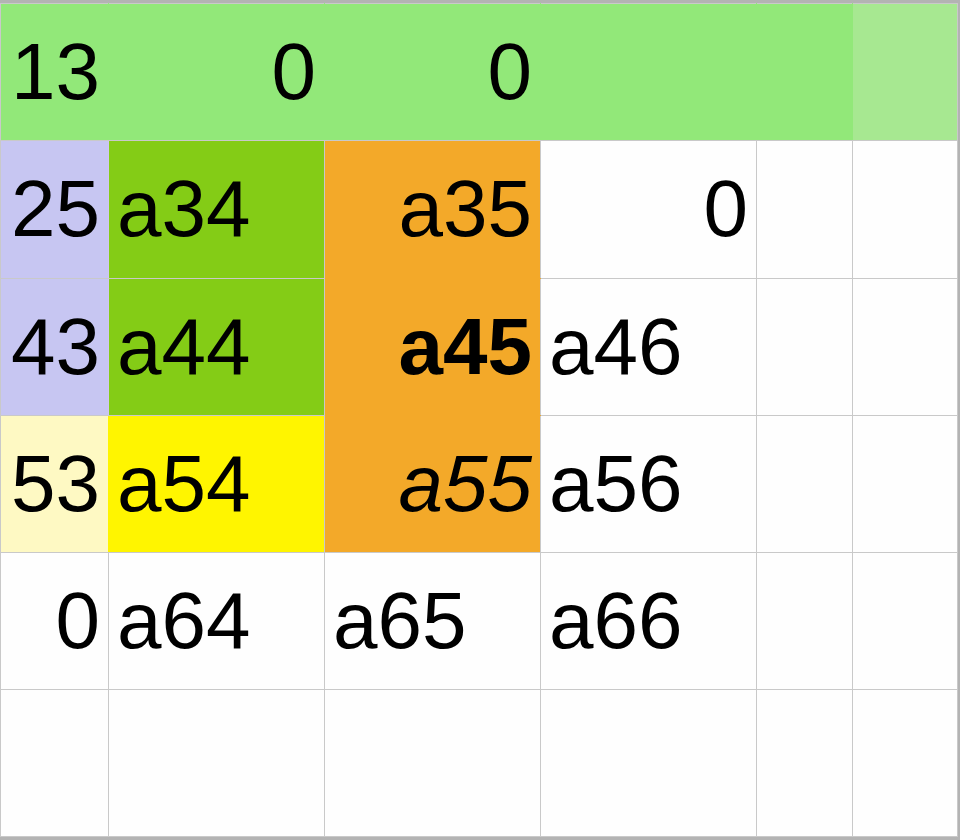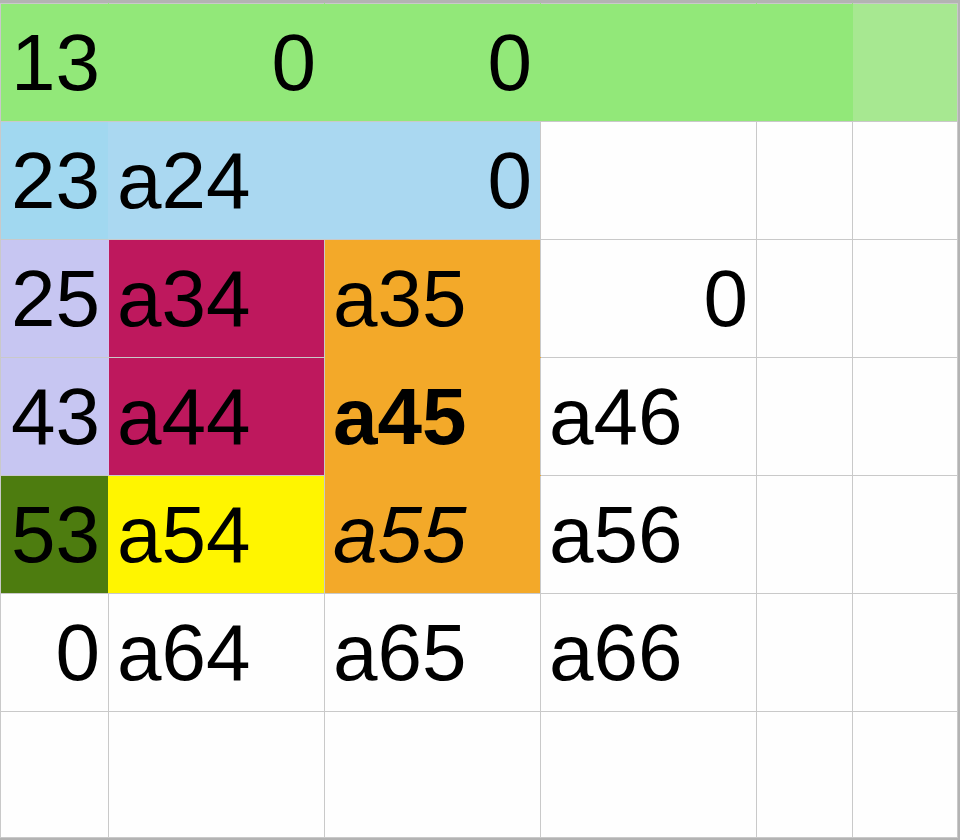--- a/index.html
+++ b/index.html
@@ -44,25 +44,25 @@
       overflow: hidden;
       white-space: nowrap;
       text-align: left;
     }
     td.right { text-align: right; }
     
     td.green       { background: #92e879; }
     td.green-dim   { background: #a7e891; }
     td.blue        { background: #aad8f1; }
     td.blue-left   { background: #a1d8f0; }
-    td.lav         { background: #be185d; }
+    td.lav         { background: #84cc16; }
     td.lav-left    { background: #c7c6f2; }
-    td.orange      { background: #f3a929; }
+    td.orange      { background: #f3a929; text-align: right; }
     td.yellow      { background: #fff500; }
-    td.yellow-left { background: #4d7c0f; }
+    td.yellow-left { background: #fef9c3; }
   </style>
 </head>
 <body>
 
 <div class="viewport">
   <table>
     <colgroup>
       <col class="c1">
         <col class="c2">
         <col class="c3">
@@ -74,28 +74,20 @@
     <tbody>
         <tr>
       <td class="green right" style="border-right-color:#92e879;">13</td>
       <td class="green right" style="border-left-color:#92e879;border-right-color:#92e879;">0</td>
       <td class="green right" style="border-left-color:#92e879;border-right-color:#92e879;">0</td>
       <td class="green" style="border-left-color:#92e879;border-right-color:#92e879;"></td>
       <td class="green" style="border-left-color:#92e879;border-right-color:#92e879;"></td>
       <td class="green-dim" style="border-left-color:#92e879;"></td>
     </tr>
 
-    <tr>
-      <td class="blue-left right" style="border-right-color:#aad8f1;">23</td>
-      <td class="blue" style="border-left-color:#aad8f1;border-right-color:#aad8f1;">a24</td>
-      <td class="blue right" style="border-left-color:#aad8f1;">0</td>
-      <td></td>
-      <td></td>
-      <td></td>
-    </tr>
 
     <tr>
       <td class="lav-left right" style="border-right-color:#d1c6f2;">25</td>
       <td class="lav" style="border-left-color:#d1c6f2;">a34</td>
       <td class="orange" style="border-bottom-color:#f3a929;">a35</td>
       <td class="right">0</td>
       <td></td>
       <td></td>
     </tr>
 

